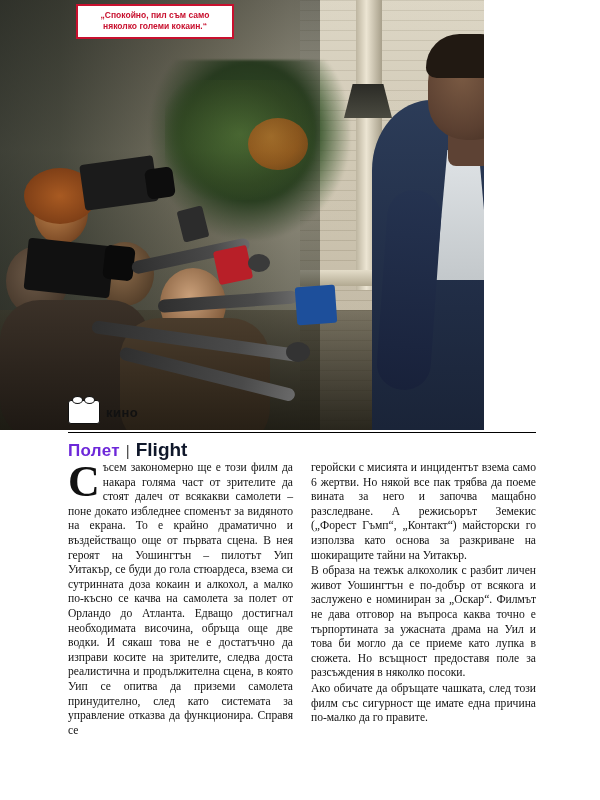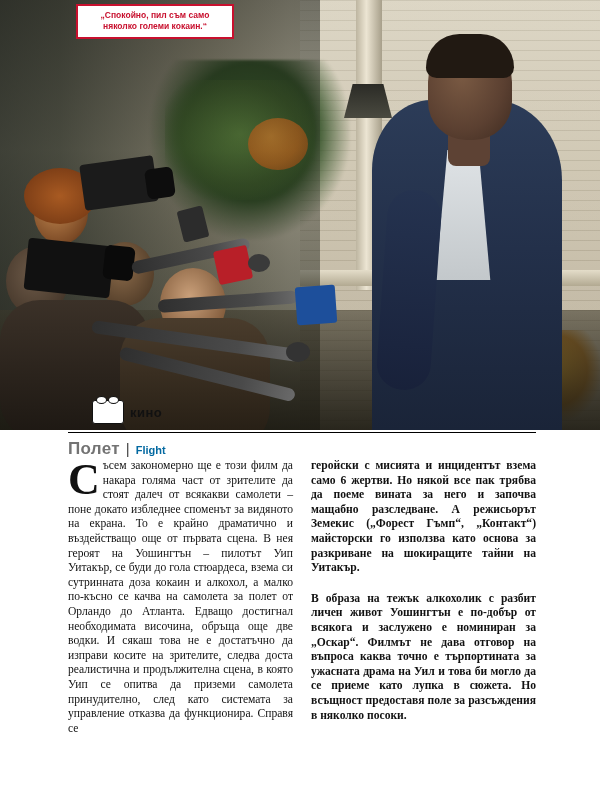--- a/index.html
+++ b/index.html
@@ -14,21 +14,21 @@
     overflow: hidden;
     background: #ffffff;
     font-family: "Liberation Serif", serif;
   }
 
   
   .photo {
     position: absolute;
     left: 0;
     top: 0;
-    width: 600px;
+    width: 484px;
     height: 430px;
     overflow: hidden;
     background: #6d6a5e;
   }
   
   .bg-wall {
     position: absolute;
     left: 0; top: 0; width: 600px; height: 430px;
     background:
       linear-gradient(90deg,
@@ -204,21 +204,20 @@
     box-sizing: border-box;
   }
 
   .kino-tag {
     position: absolute;
     left: 68px;
     top: 400px;
     display: flex;
     align-items: center;
     gap: 6px;
-    margin-left: 24px;
   }
   .kino-icon {
     width: 30px;
     height: 22px;
     background: #ffffff;
     border: 1.5px solid #111;
     border-radius: 3px;
     position: relative;
   }
   .kino-icon:before, .kino-icon:after {
@@ -246,33 +245,33 @@
     display: flex;
     align-items: baseline;
     gap: 6px;
     border-top: 1px solid #000;
     margin-top: 2px;
   }
   .title-bg {
     font-family: "Liberation Sans", sans-serif;
     font-size: 17px;
     font-weight: bold;
-    color: #737373;
+    color: #6d28d9;
     letter-spacing: 0.3px;
   }
   .title-sep {
     font-size: 15px;
     color: #444;
     font-family: "Liberation Sans", sans-serif;
   }
   .title-en {
     font-family: "Liberation Sans", sans-serif;
-    font-size: 11px;
-    font-weight: bold;
-    color: #0369a1;
+    font-size: 19px;
+    font-weight: bold;
+    color: #0f172a;
   }
   .credits {
     font-family: "Liberation Serif", serif;
     font-style: italic;
     font-size: 11.4px;
     line-height: 14px;
     color: #111;
     margin-top: 3px;
     margin-bottom: 5px;
   }
@@ -283,21 +282,21 @@
     font-size: 11.6px;
     line-height: 14.6px;
     color: #111;
     text-align: justify;
     hyphens: auto;
   }
   .columns p {
     margin: 0 0 0 0;
     text-indent: 0;
   }
-  .columns p + p { margin-top: 16px; font-weight: bold; }
+  .columns p + p { margin-top: 1px; }
   .dropcap {
     float: left;
     font-family: "Liberation Serif", serif;
     font-size: 44px;
     line-height: 34px;
     font-weight: bold;
     padding: 4px 3px 0 0;
     color: #111;
   }
 </style>
@@ -369,15 +368,16 @@
       <span class="title-bg">Полет</span>
       <span class="title-sep">|</span>
       <span class="title-en">Flight</span>
     </div>
 
 
     <div class="columns">
       <p><span class="dropcap">С</span><span>ъсем закономерно ще е този филм да накара голяма част от зрителите да стоят далеч от всякакви самолети – поне докато избледнее споменът за видяното на екрана. То е крайно драматично и въздействащо още от първата сцена. В нея героят на Уошингтън – пилотът Уип Уитакър, се буди до гола стюардеса, взема си сутринната доза кокаин и алкохол, а малко по-късно се качва на самолета за полет от Орландо до Атланта. Едващо достигнал необходимата височина, обръща още две водки. И сякаш това не е достатъчно да изправи косите на зрителите, следва доста реалистична и продължителна сцена, в която Уип се опитва да приземи самолета принудително, след като системата за управление отказва да функционира. Справя се</span></p>
       <p>геройски с мисията и инцидентът взема само 6 жертви. Но някой все пак трябва да поеме вината за него и започва мащабно разследване. А режисьорът Земекис („Форест Гъмп“, „Контакт“) майсторски го използва като основа за разкриване на шокиращите тайни на Уитакър.</p>
       <p>В образа на тежък алкохолик с разбит личен живот Уошингтън е по-добър от всякога и заслужено е номиниран за „Оскар“. Филмът не дава отговор на въпроса каква точно е търпортината за ужасната драма на Уил и това би могло да се приеме като лупка в сюжета. Но всъщност предоставя поле за разсъждения в няколко посоки.</p>
+      <p>Ако обичате да обръщате чашката, след този филм със сигурност ще имате една причина по-малко да го правите.</p>
     </div>
   </div>
 </div>
 
 </body></html>

